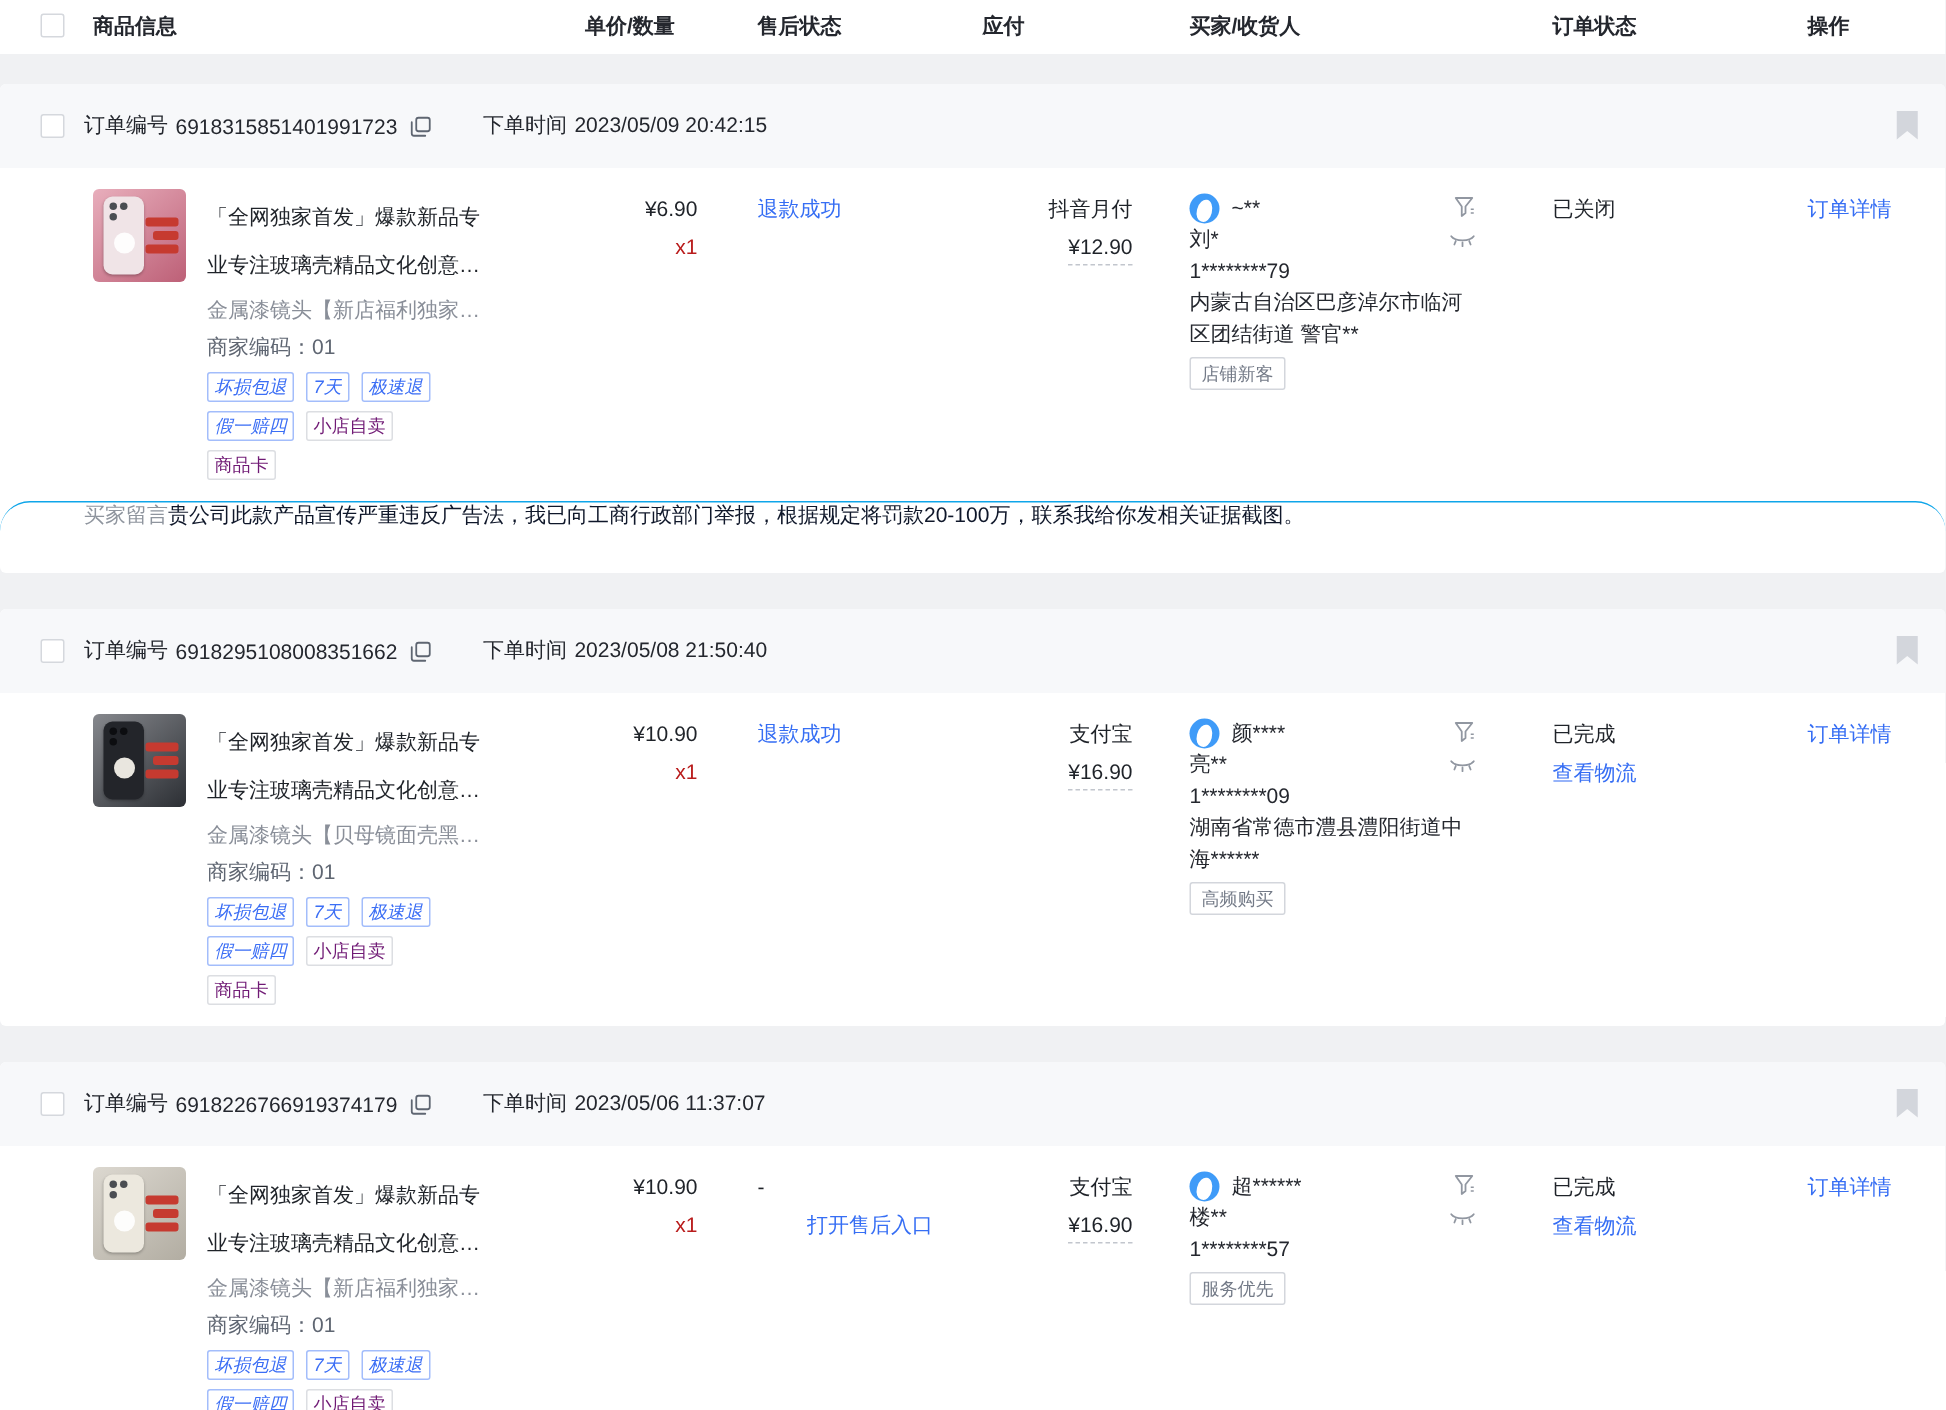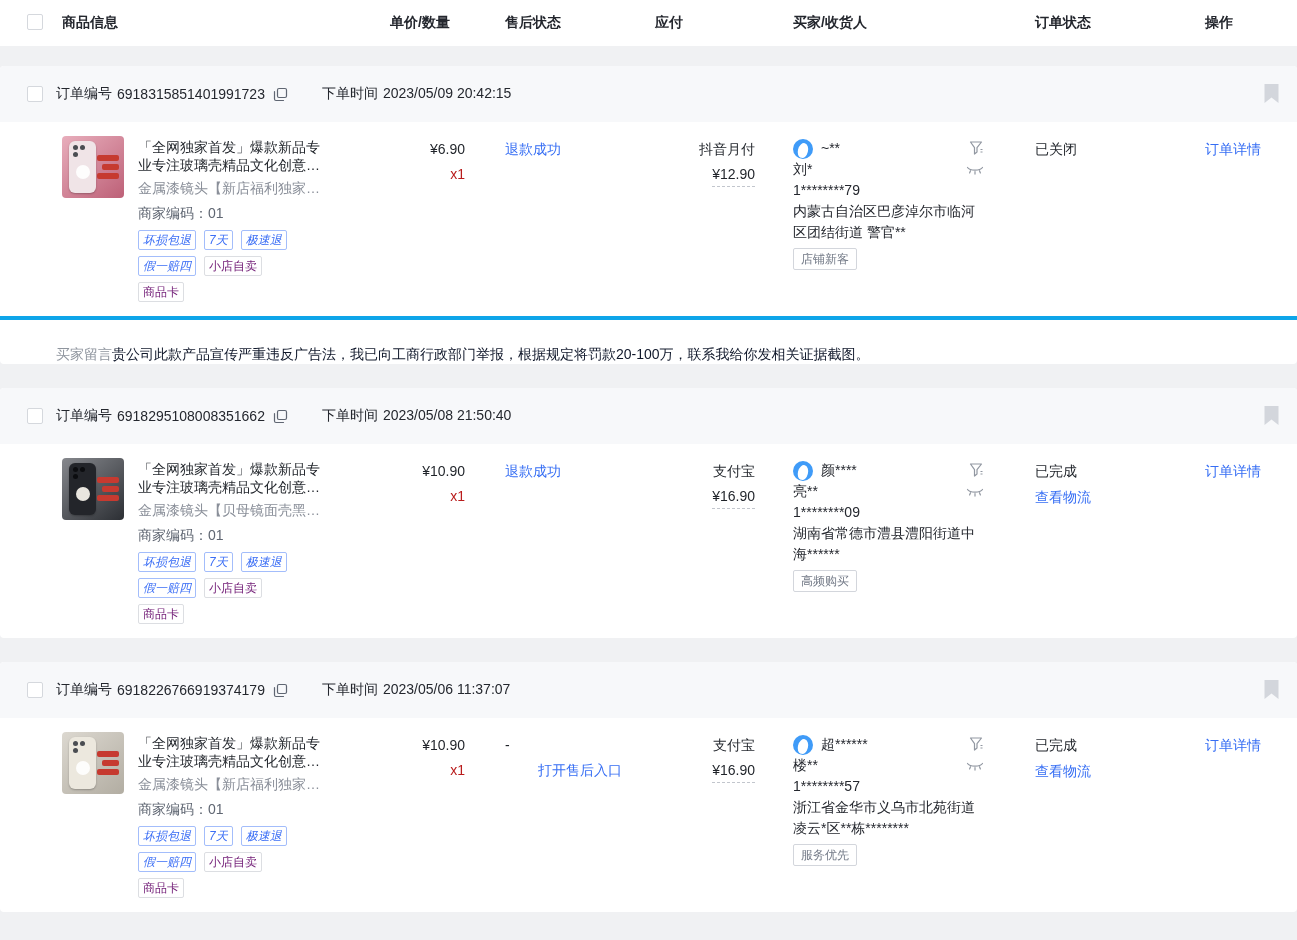--- a/index.html
+++ b/index.html
@@ -5,21 +5,21 @@
   * { box-sizing: border-box; margin: 0; padding: 0; }
   html,body { width:1297px; height:940px; overflow:hidden; }
   body {
     background:#f0f1f3;
     font-family:"Liberation Sans","DejaVu Sans",sans-serif;
     font-size:14px; color:#1f2329;
   }
   .grid { display:grid; grid-template-columns:62px 328px 75px 190px 100px 235px 170px 137px; }
 
   
-  .table-header { background:#fff; height:46px; align-items:center; }
+  .table-header { background:#fff; height:36px; align-items:center; }
   .table-header .col { font-weight:600; color:#24272e; }
   .col-price, .col-pay { text-align:left; }
   .col-after  { padding-left:40px; }
   .col-buyer  { padding-left:38px; }
   .col-status { padding-left:45px; }
   .col-action { padding-left:45px; }
 
   .checkbox { display:inline-block; width:16px; height:16px; background:#fff;
     border:1px solid #d5d8dd; border-radius:2px; margin-left:27px; cursor:pointer; }
 
@@ -50,21 +50,21 @@
   .ph::before { content:""; position:absolute; left:4px; top:4px; width:5px; height:5px;
     border-radius:50%; background:#4a4d52; box-shadow:7px 0 0 #4a4d52, 0 7px 0 #4a4d52; }
   .p-img[data-theme="black"] .ph::before { background:#0c0d10; box-shadow:7px 0 0 #0c0d10, 0 7px 0 #0c0d10; }
   .ph::after { content:""; position:absolute; left:7px; top:24px; width:14px; height:14px;
     border-radius:50%; background:rgba(255,255,255,.9); }
   .p-img[data-theme="black"] .ph::after { background:#e9e6df; }
   .bdg { position:absolute; right:5px; background:#c63a30; border-radius:2px; height:6px; }
   .b1 { top:19px; width:22px; } .b2 { top:28px; width:17px; } .b3 { top:37px; width:22px; }
 
   .p-info { padding-top:2px; }
-  .p-title { width:190px; line-height:18px; color:#1f2329; cursor:pointer; }
+  .p-title { width:190px; line-height:32px; color:#1f2329; cursor:pointer; }
   .p-spec  { margin-top:3px; line-height:22px; color:#8a8f99; width:196px; }
   .p-code  { margin-top:3px; line-height:22px; color:#5f6672; }
   .p-tags  { margin-top:6px; width:172px; display:flex; flex-wrap:wrap; gap:6px 8px; }
   .tag { font-size:12px; line-height:18px; padding:0 4px; border-radius:2px; border:1px solid; white-space:nowrap; }
   .tag.blue { color:#3b6ef5; border-color:#a3bdfb;font-style:italic; }
   .tag.gray { color:#701a75; border-color:#dcdee2; }
 
   .price-cell { text-align:right; line-height:22px; padding-top:2px; }
   .qty { margin-top:3px; color:#b91c1c; }
   .after-cell { padding-left:40px; line-height:22px; padding-top:2px; }
@@ -84,21 +84,21 @@
   .icon-funnel { position:absolute; right:6px; top:4px; cursor:pointer; }
   .icon-eye    { position:absolute; right:6px; top:30px; cursor:pointer; }
 
   .status-cell { padding-left:45px; line-height:22px; padding-top:2px; }
   .logistics { margin-top:4px; }
   .action-cell { padding-left:45px; line-height:22px; padding-top:2px; }
 
   .lnk { color:#366ef4; cursor:pointer; }
 
   
-  .msg-row { display:flex; align-items:flex-end; height:48px; border-top:4px solid #0ea5e9; padding-left:56px; }
+  .msg-row { display:flex; align-items:flex-start; height:48px; border-top:1px solid #0ea5e9; padding-left:56px;border-radius:20px; }
   .msg-label { color:#8f959e; }
   .msg-text  { color:#0f172a; }
 
   svg { display:block; }
 </style>
 </head>
 <body>
 
 <div class="grid table-header">
   <div><span class="checkbox" style="margin-top:0"></span></div>
@@ -347,21 +347,20 @@
       <div><span class="pay-amount">¥16.90</span></div>
     </div>
     <div class="buyer-cell">
       <div class="buyer-main">
         <div class="buyer-line1">
           <span class="avatar"></span>
           <span class="buyer-line">超******</span>
         </div>
         <div class="buyer-line">楼**</div>
         <div class="buyer-line">1********57</div>
-        <div class="buyer-line">浙江省金华市义乌市北苑街道 凌云*区**栋********</div>
         <span class="buyer-tag">服务优先</span>
       </div>
       <span class="icon-funnel">
         <svg width="16" height="16" viewBox="0 0 16 16">
             <path d="M2.5 2h11L9 7.7v4.3l-2.5 2V7.7z" fill="none" stroke="#9197a1" stroke-width="1.2" stroke-linejoin="round"></path>
             <path d="M12.5 9.5h2M12.5 12h2" stroke="#9197a1" stroke-width="1.1"></path>
           </svg>
       </span>
       <span class="icon-eye">
         <svg width="18" height="11" viewBox="0 0 18 11">

